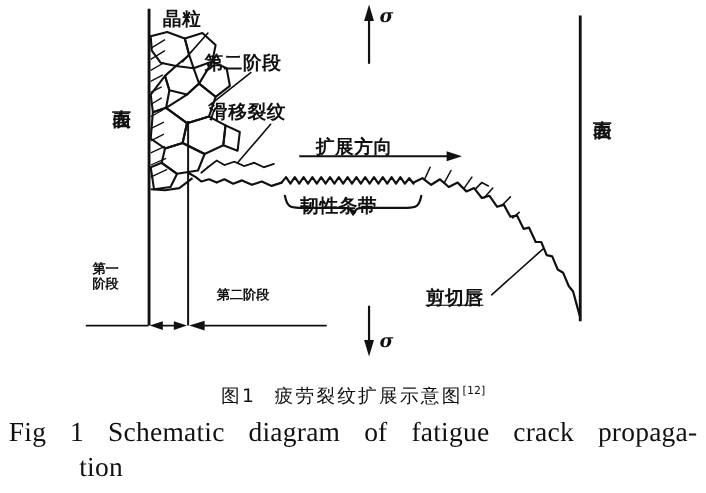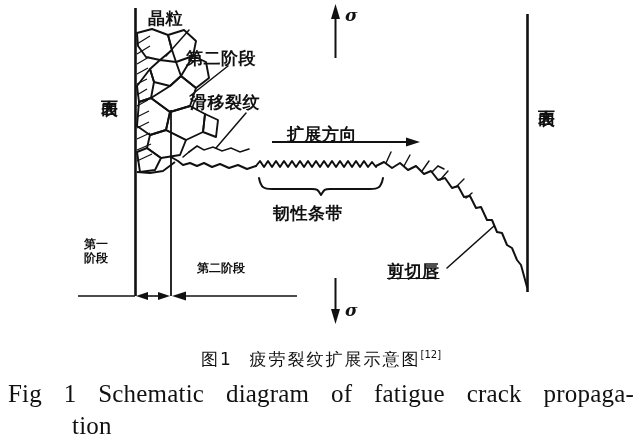--- a/index.html
+++ b/index.html
@@ -253,21 +253,21 @@
     <div class="lbl lbl-cn lbl-vert" style="left:537px; top:96px;">表面</div>
 
     <div class="lbl lbl-cn" style="left:148px; top:10px;">晶粒</div>
 
     <div class="lbl lbl-cn" style="left:186px; top:50px;">第二阶段</div>
 
     <div class="lbl lbl-cn" style="left:190px; top:94px;">滑移裂纹</div>
 
     <div class="lbl lbl-cn" style="left:287px; top:106px;margin-top:20px;">扩展方向</div>
 
-    <div class="lbl lbl-cn" style="left:273px; top:205px;">韧性条带</div>
+    <div class="lbl lbl-cn" style="left:273px; top:180px;">韧性条带</div>
 
     <div class="lbl lbl-cn" style="left:387px; top:263px;text-decoration:underline;">剪切唇</div>
 
     <div class="lbl lbl-stage" style="left:84px; top:238px;">
       <span>第一</span><br>
       <span>阶段</span>
     </div>
 
     <div class="lbl lbl-stage" style="left:197px; top:262px;">第二阶段</div>
 

